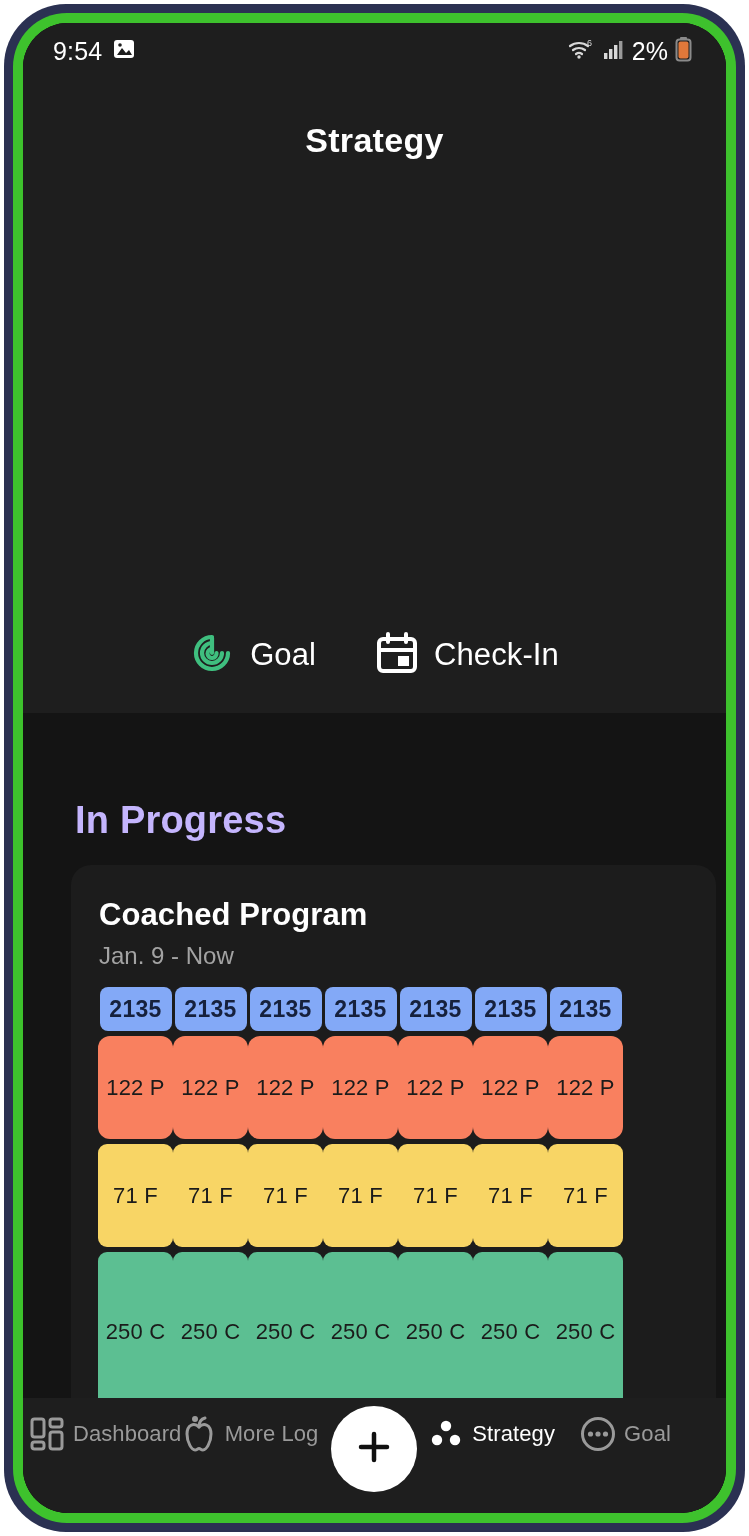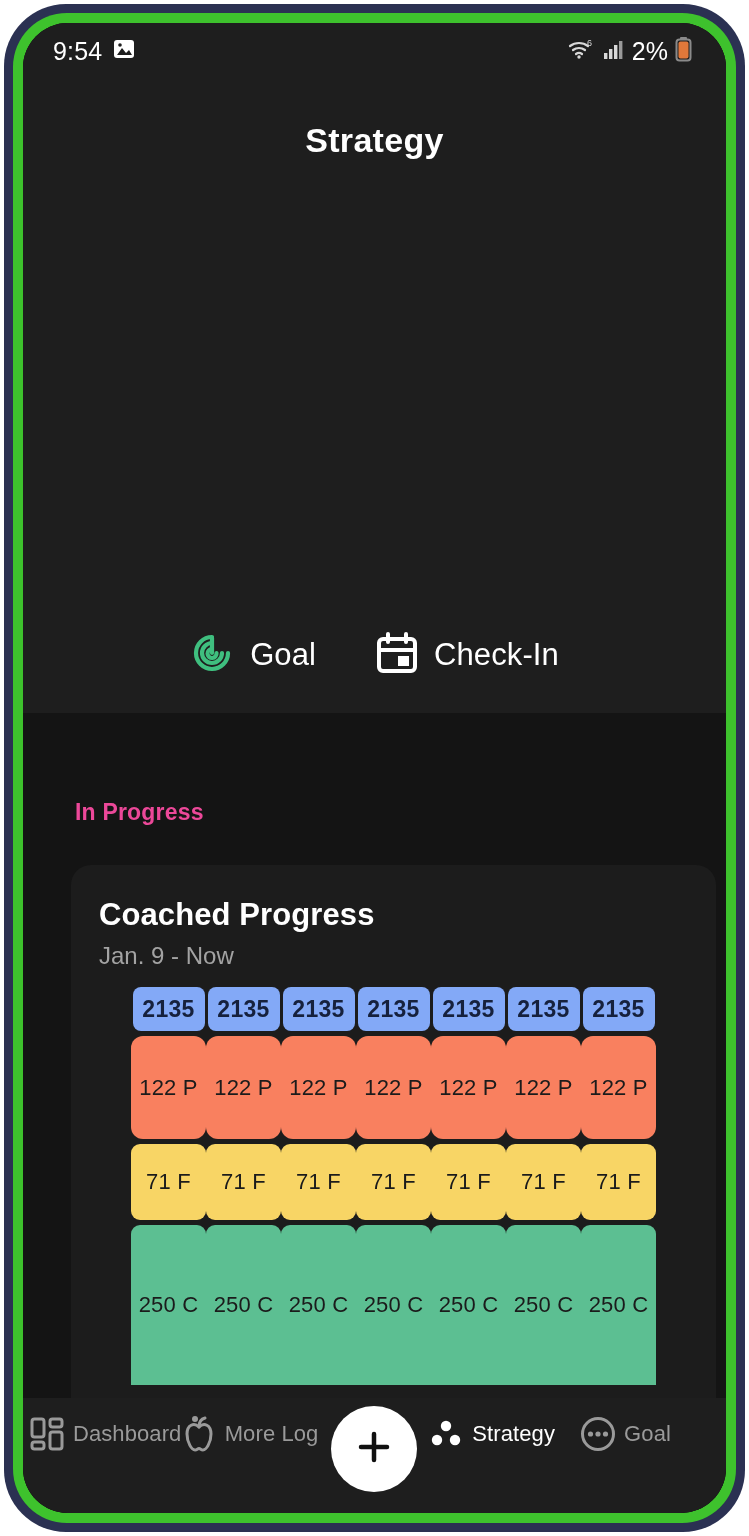--- a/index.html
+++ b/index.html
@@ -84,21 +84,21 @@
   .hero-action-label{ color:#ffffff; font-size:31px; letter-spacing:.1px; }
 
   
   #inprogress-section{
     position:absolute; left:0; top:690px;
     width:100%; bottom:0;
     background:#141414;
   }
   #section-heading{
     position:absolute; left:52px; top:86px;
-    color:#ec4899; font-size:23px; font-weight:700; letter-spacing:.2px;
+    color:#c4b5fd; font-size:38px; font-weight:700; letter-spacing:.2px;
   }
   #program-card{
     position:absolute; left:48px; top:152px;
     width:645px; height:560px;
     background:#1c1c1c;
     border-radius:20px;
     overflow:hidden;
   }
   #card-title{
     position:absolute; left:28px; top:32px;
@@ -106,21 +106,21 @@
   }
   #card-subtitle{
     position:absolute; left:28px; top:77px;
     color:#a3a3a3; font-size:24px;
   }
 
   
   #macro-chart{
     position:absolute; left:27px; top:122px;
     width:591px; height:430px;
-    display:flex; justify-content:center;
+    display:flex; justify-content:flex-start;
   }
   .macro-col{
     width:75px;
     display:flex; flex-direction:column;
     align-items:center;
   }
   .cal-badge{
     width:72px; height:44px;
     border-radius:8px;
     display:flex; align-items:center; justify-content:center;
@@ -129,21 +129,21 @@
   }
   .macro-block{
     width:75px;
     border-radius:9px;
     display:flex; align-items:center; justify-content:center;
     font-size:22px; font-weight:500; color:#1b1b1b;
     letter-spacing:.2px;
     margin-top:5px;
   }
   .macro-block.protein{ height:103px;border-radius:12px; }
-  .macro-block.fat{ height:76px; }
+  .macro-block.fat{ height:103px; }
   .macro-block.carb{ height:160px; border-radius:9px 9px 0 0; }
 
   
   #bottom-nav{
     position:absolute; left:0; bottom:0;
     width:100%; height:115px;
     background:#1e1e1e;
     display:flex; align-items:flex-start;
     justify-content:space-around;
     padding-top:14px;
@@ -207,21 +207,21 @@
       </div>
 
     </div>
   </div>
 
   <div id="inprogress-section">
 
     <div id="section-heading">In Progress</div>
 
     <div id="program-card">
-      <div id="card-title">Coached Progress</div>
+      <div id="card-title">Coached Program</div>
       <div id="card-subtitle">Jan. 9 - Now</div>
 
       <div id="macro-chart">
               <div class="macro-col">
                 <div class="cal-badge" style="background: rgb(131, 169, 247);">2135</div>
                 <div class="macro-block protein" style="background: rgb(249, 128, 95);">122 P</div>
                 <div class="macro-block fat" style="background: rgb(248, 213, 101);">71 F</div>
                 <div class="macro-block carb" style="background: rgb(92, 191, 146);">250 C</div>
               </div>
               <div class="macro-col">

